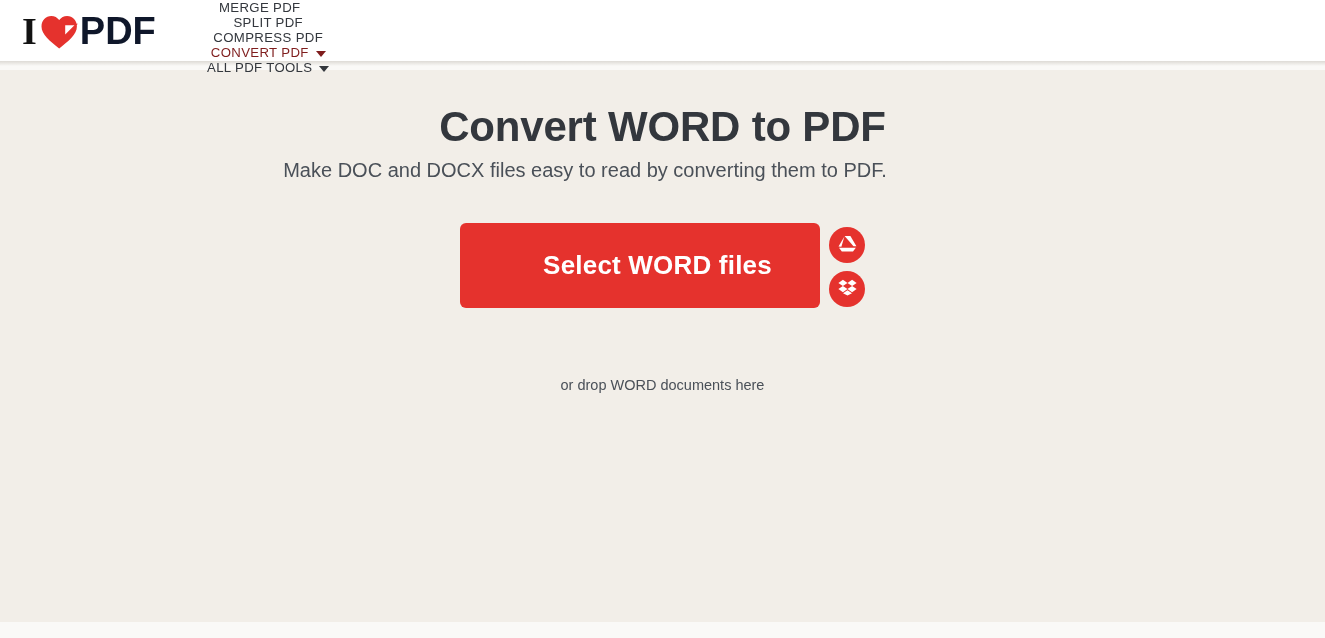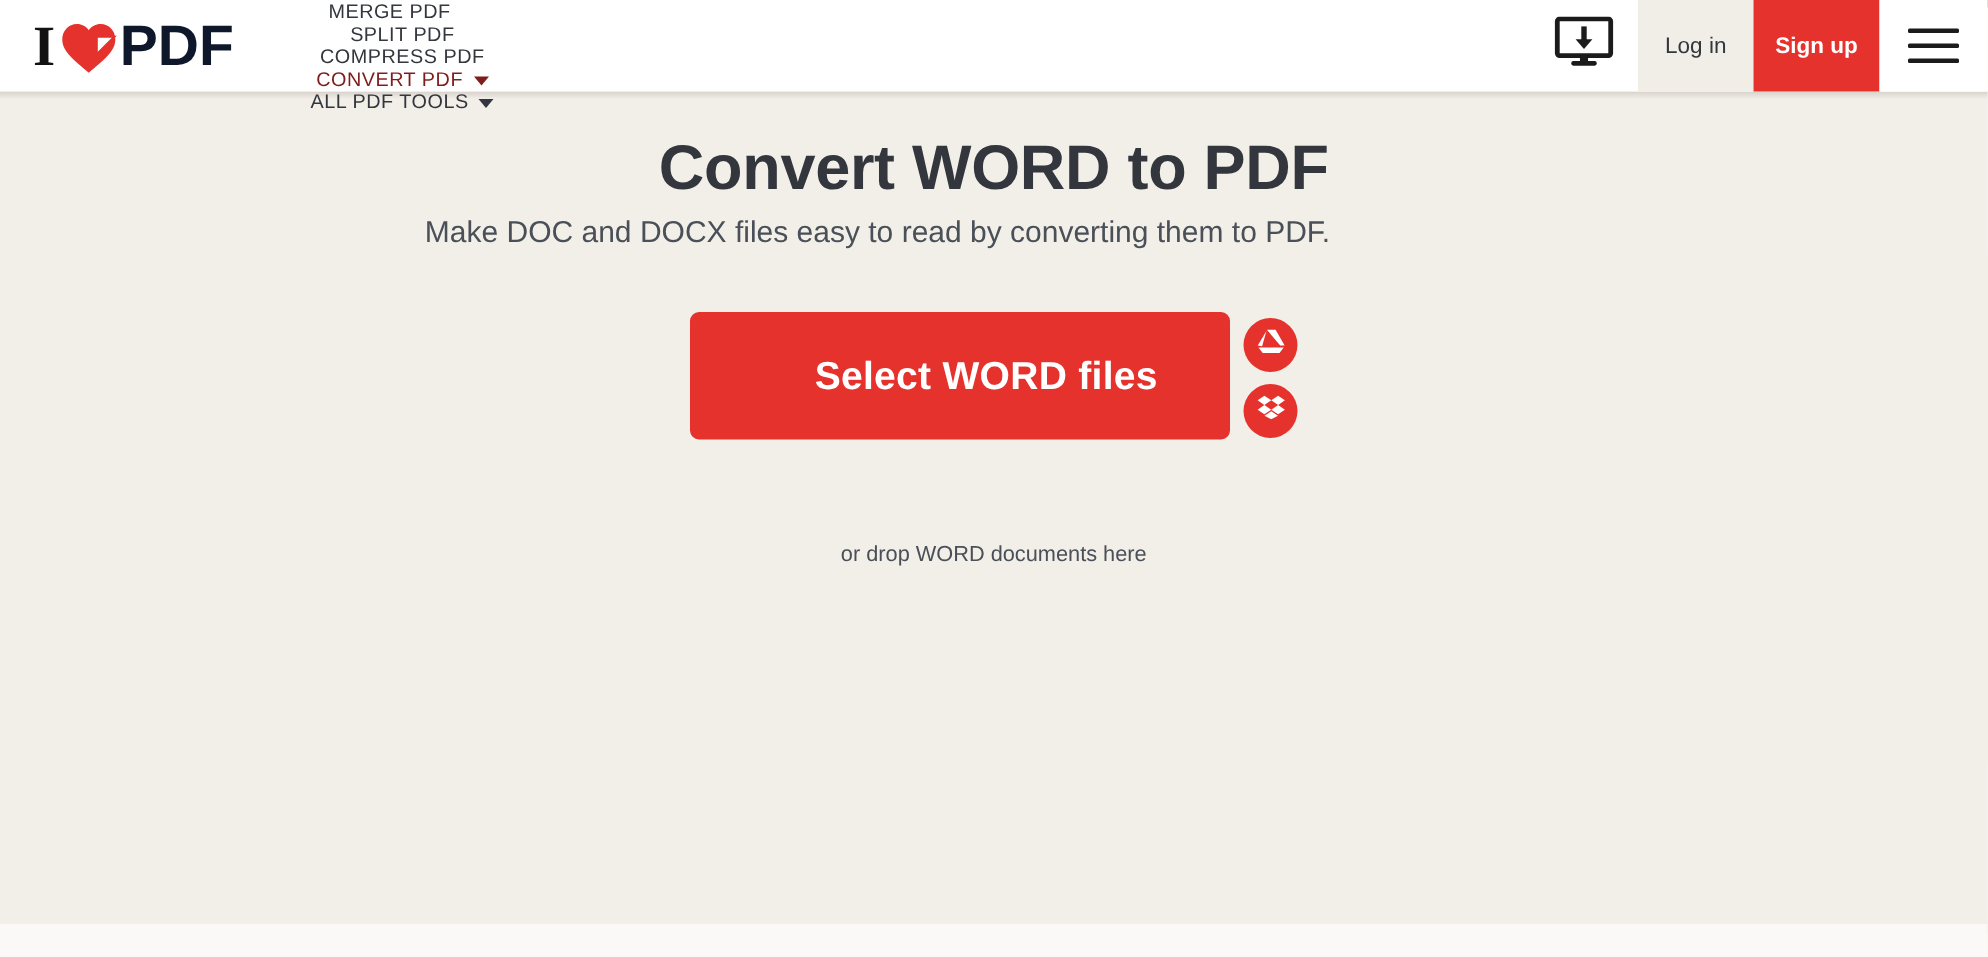--- a/index.html
+++ b/index.html
@@ -161,21 +161,21 @@
   .burger-bar {
     width: 34px;
     height: 3px;
     background: #1b1b1b;
     border-radius: 1px;
   }
 
   
   .main {
     position: absolute;
-    top: 55px; left: 0;
+    top: 70px; left: 0;
     width: 1325px;
     height: 561px;
     background: #f2eee8;
   }
   .footer-strip {
     position: absolute;
     top: 622px; left: 0;
     width: 1325px;
     height: 16px;
     background: #faf9f7;
@@ -291,49 +291,20 @@
     <div class="nav-item active">
       <span>CONVERT PDF</span>
       <span class="caret"></span>
     </div>
     <div class="nav-item">
       <span>ALL PDF TOOLS</span>
       <span class="caret"></span>
     </div>
   </nav>
 
-  <div class="hdr-right">
-
-    <div class="desktop-btn">
-      <span>
-        <svg width="40" height="34" viewBox="0 0 40 34" xmlns="http://www.w3.org/2000/svg">
-          <rect x="2.2" y="1.6" width="35.6" height="24.5" rx="1.6" fill="none" stroke="#1b1b1b" stroke-width="3.2"></rect>
-          <rect x="18.2" y="6.6" width="3.6" height="10.4" fill="#1b1b1b"></rect>
-          <path d="M14.4 15.2 L20 21.6 L25.6 15.2 Z" fill="#1b1b1b"></path>
-          <rect x="17.3" y="26.1" width="5.4" height="4.2" fill="#1b1b1b"></rect>
-          <rect x="11.5" y="29.6" width="17" height="3.2" rx="1.4" fill="#1b1b1b"></rect>
-        </svg>
-      </span>
-    </div>
-
-    <div class="login-btn">
-      <span>Log in</span>
-    </div>
-
-    <div class="signup-btn">
-      <span>Sign up</span>
-    </div>
-
-    <div class="burger-btn">
-      <span class="burger-bar"></span>
-      <span class="burger-bar"></span>
-      <span class="burger-bar"></span>
-    </div>
-
-  </div>
 </div>
 <div class="header-shadow"></div>
 
 <div class="main">
 
   <h1 class="page-title">Convert WORD to PDF</h1>
   <p class="page-subtitle">Make DOC and DOCX files easy to read by converting them to PDF.</p>
 
   <div class="cta-wrap">
     <div class="cta-inner">

